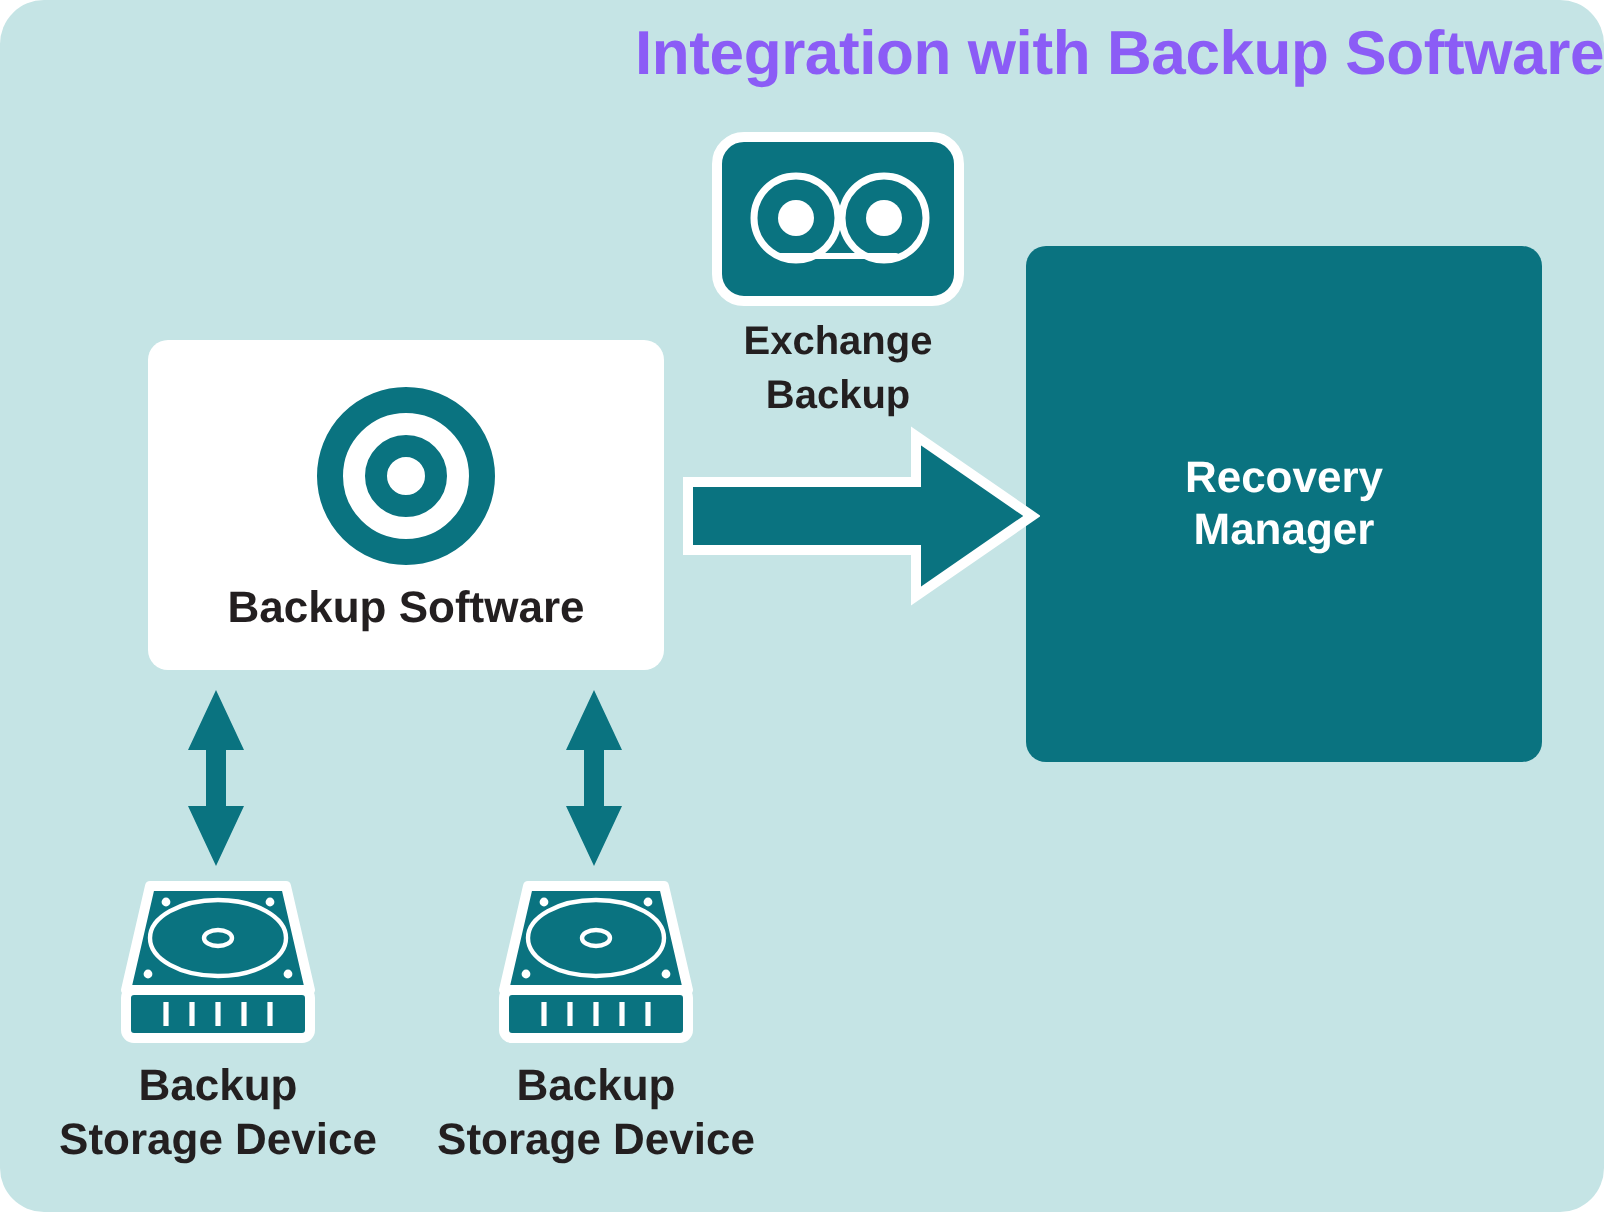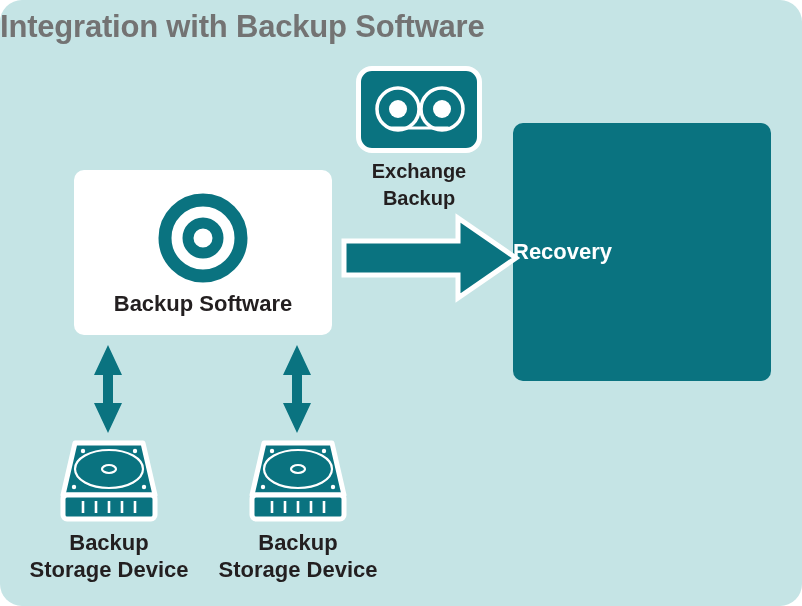--- a/index.html
+++ b/index.html
@@ -26,26 +26,26 @@
     height: 606px;
     background: #c5e4e5;
     border-radius: 22px;
     box-sizing: border-box;
   }
   .title {
     position: absolute;
     left: 0;
     top: 9px;
     width: 802px;
-    text-align: left;
+    text-align: right;
     font-family: "Liberation Sans", sans-serif;
     font-weight: bold;
     font-size: 31px;
     letter-spacing: -0.2px;
-    color: #737373;
+    color: #8b5cf6;
     white-space: nowrap;
   }
 
   
   .cassette {
     position: absolute;
     left: 356px;
     top: 66px;
     width: 126px;
     height: 87px;
@@ -114,21 +114,21 @@
     height: 258px;
     background: #0a7380;
     border-radius: 10px;
   }
   .rm-label {
     position: absolute;
     left: 0;
     top: 50%;
     transform: translateY(-50%);
     width: 258px;
-    text-align: left;
+    text-align: center;
     font-family: "Liberation Sans", sans-serif;
     font-weight: bold;
     font-size: 22px;
     line-height: 26px;
     color: #ffffff;
   }
 
   
   .big-arrow {
     position: absolute;
@@ -221,20 +221,21 @@
     <svg class="disc" viewBox="0 0 92 92">
       <circle cx="46" cy="46" r="38" fill="none" stroke="#0a7380" stroke-width="13"></circle>
       <circle cx="46" cy="46" r="15" fill="none" stroke="#0a7380" stroke-width="11"></circle>
     </svg>
     <div class="bs-label">Backup Software</div>
   </div>
 
   <div class="rm-box">
     <div class="rm-label">
       <span class="lbl-line">Recovery</span>
+      <span class="lbl-line">Manager</span>
     </div>
   </div>
 
   <svg class="big-arrow" viewBox="0 0 180 90">
     <path d="M4 28 L118 28 L118 5 L176 45 L118 85 L118 62 L4 62 Z" fill="#0a7380" stroke="#ffffff" stroke-width="5" stroke-linejoin="miter"></path>
   </svg>
 
   <svg class="v-arrow-1" viewBox="0 0 38 92">
     <path d="M19 2 L33 32 L24 32 L24 60 L33 60 L19 90 L5 60 L14 60 L14 32 L5 32 Z" fill="#0a7380"></path>
   </svg>

